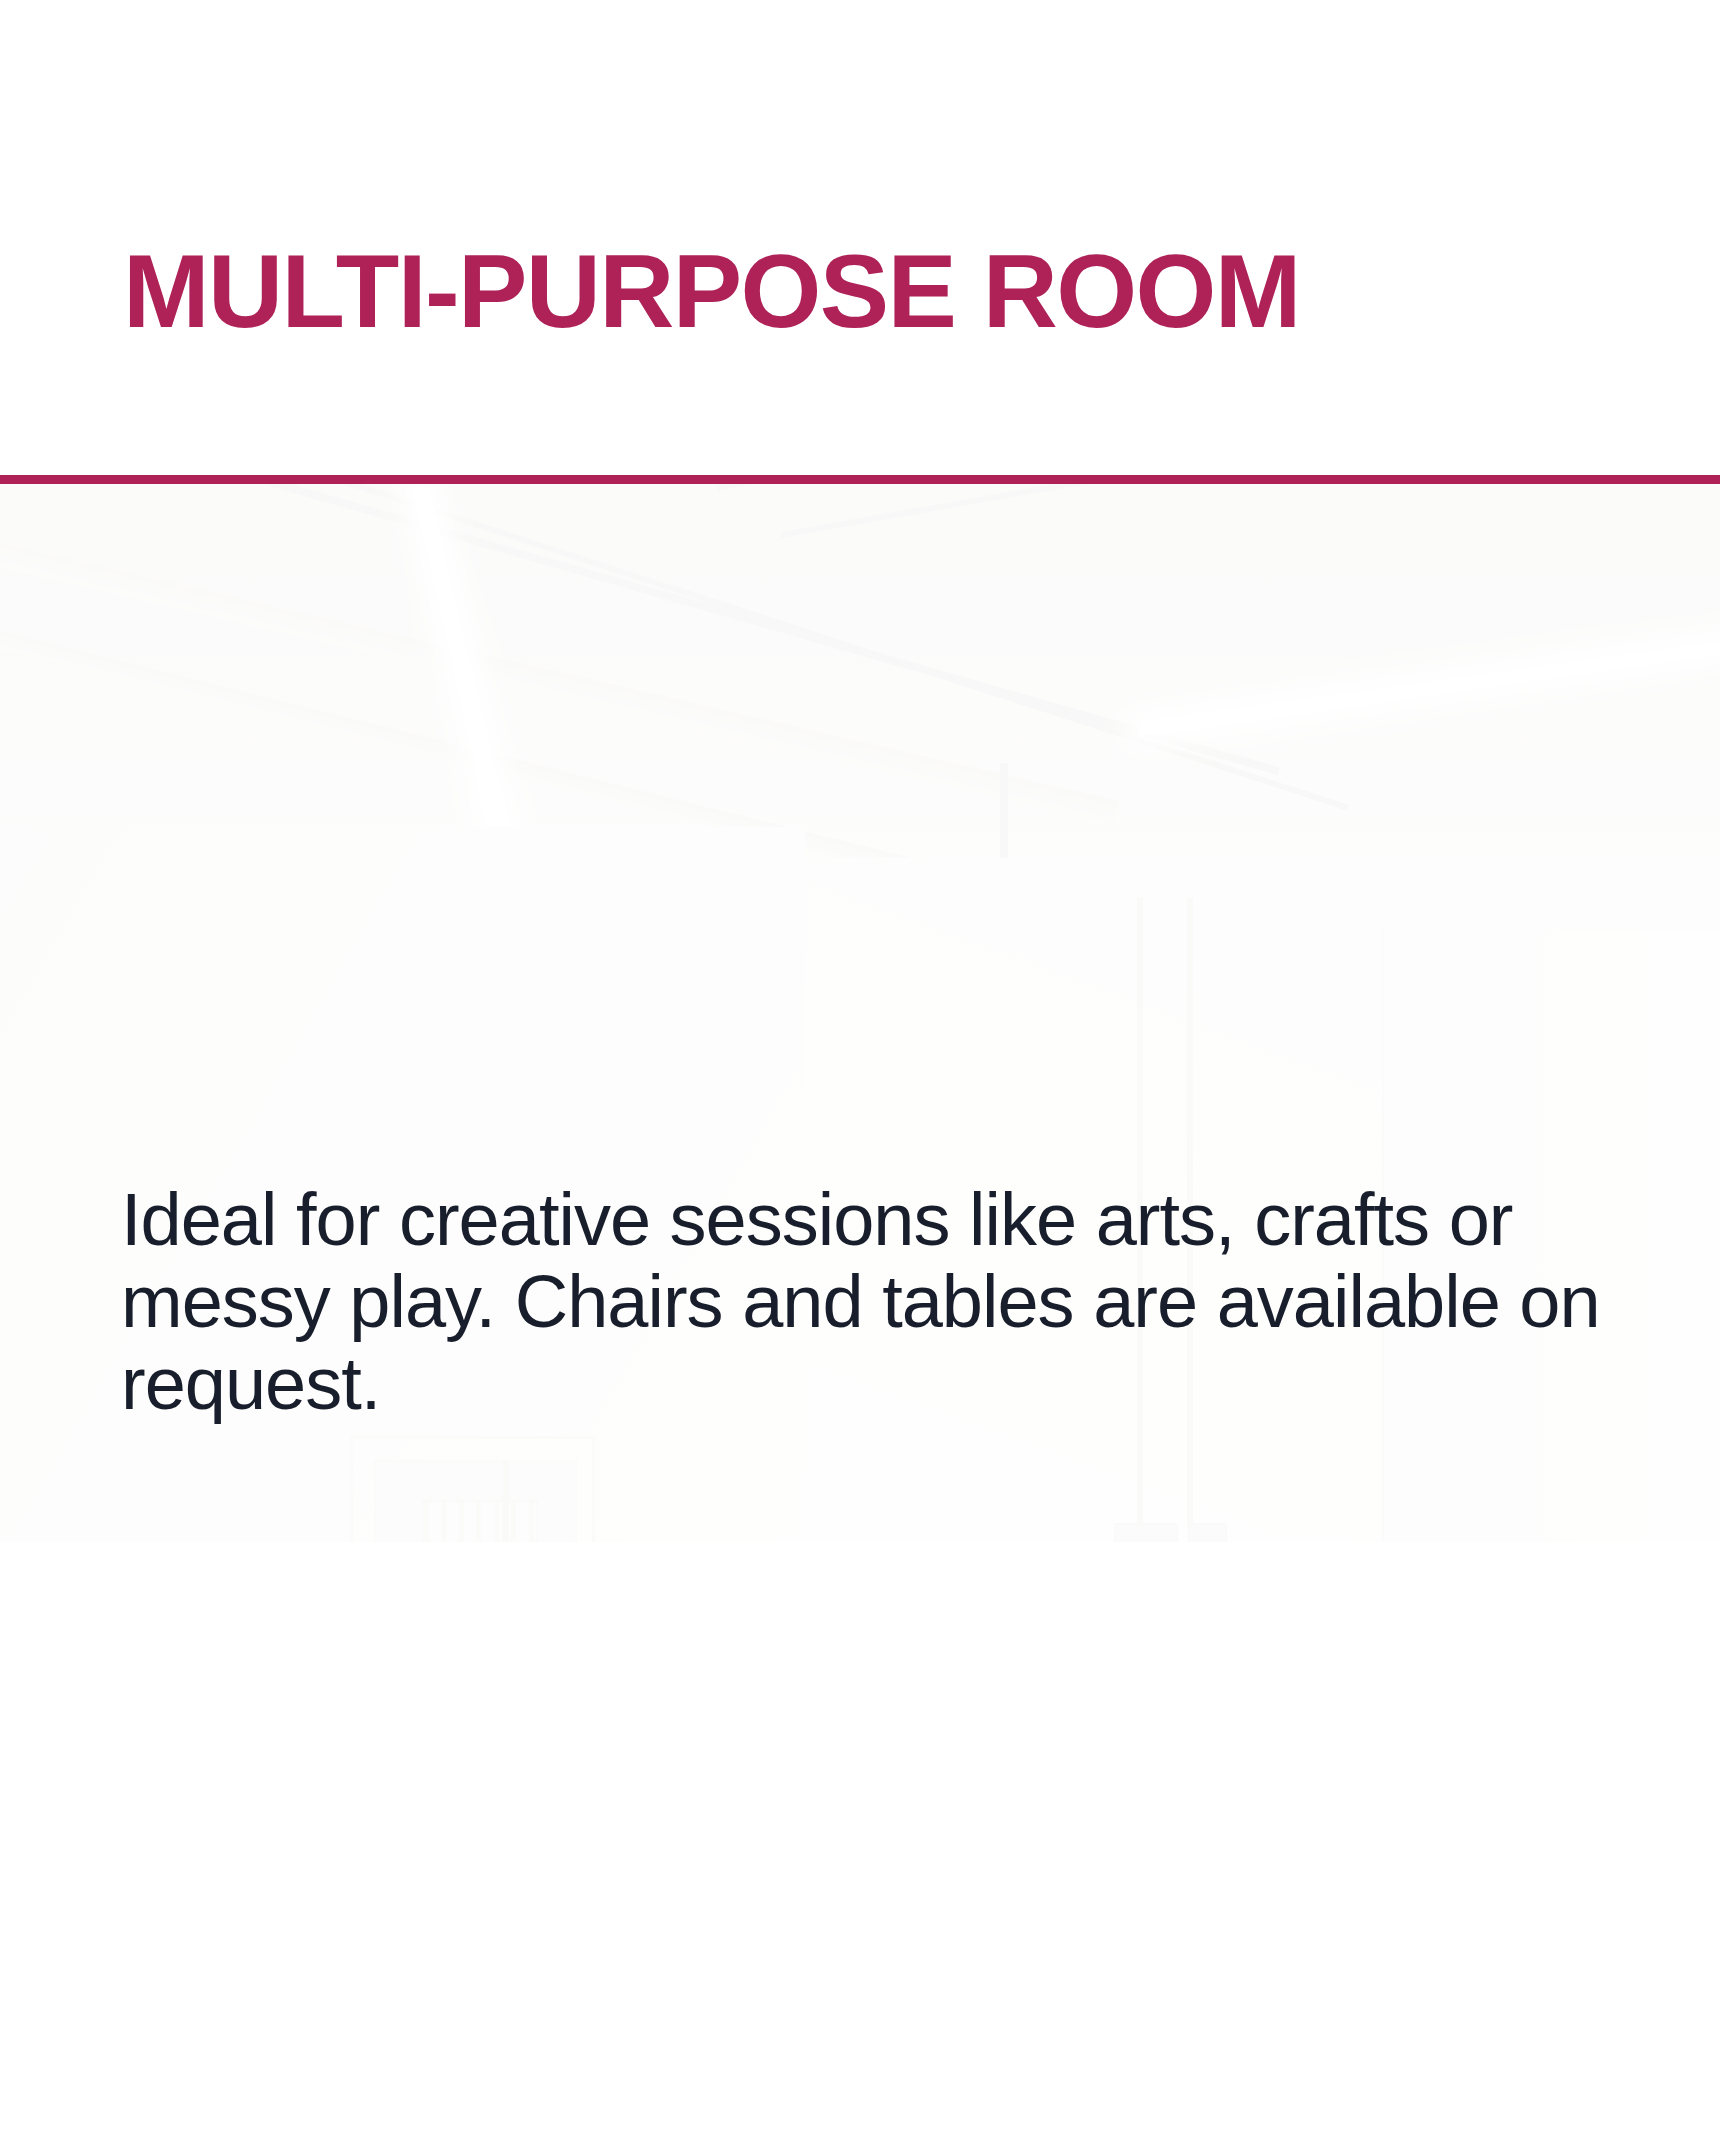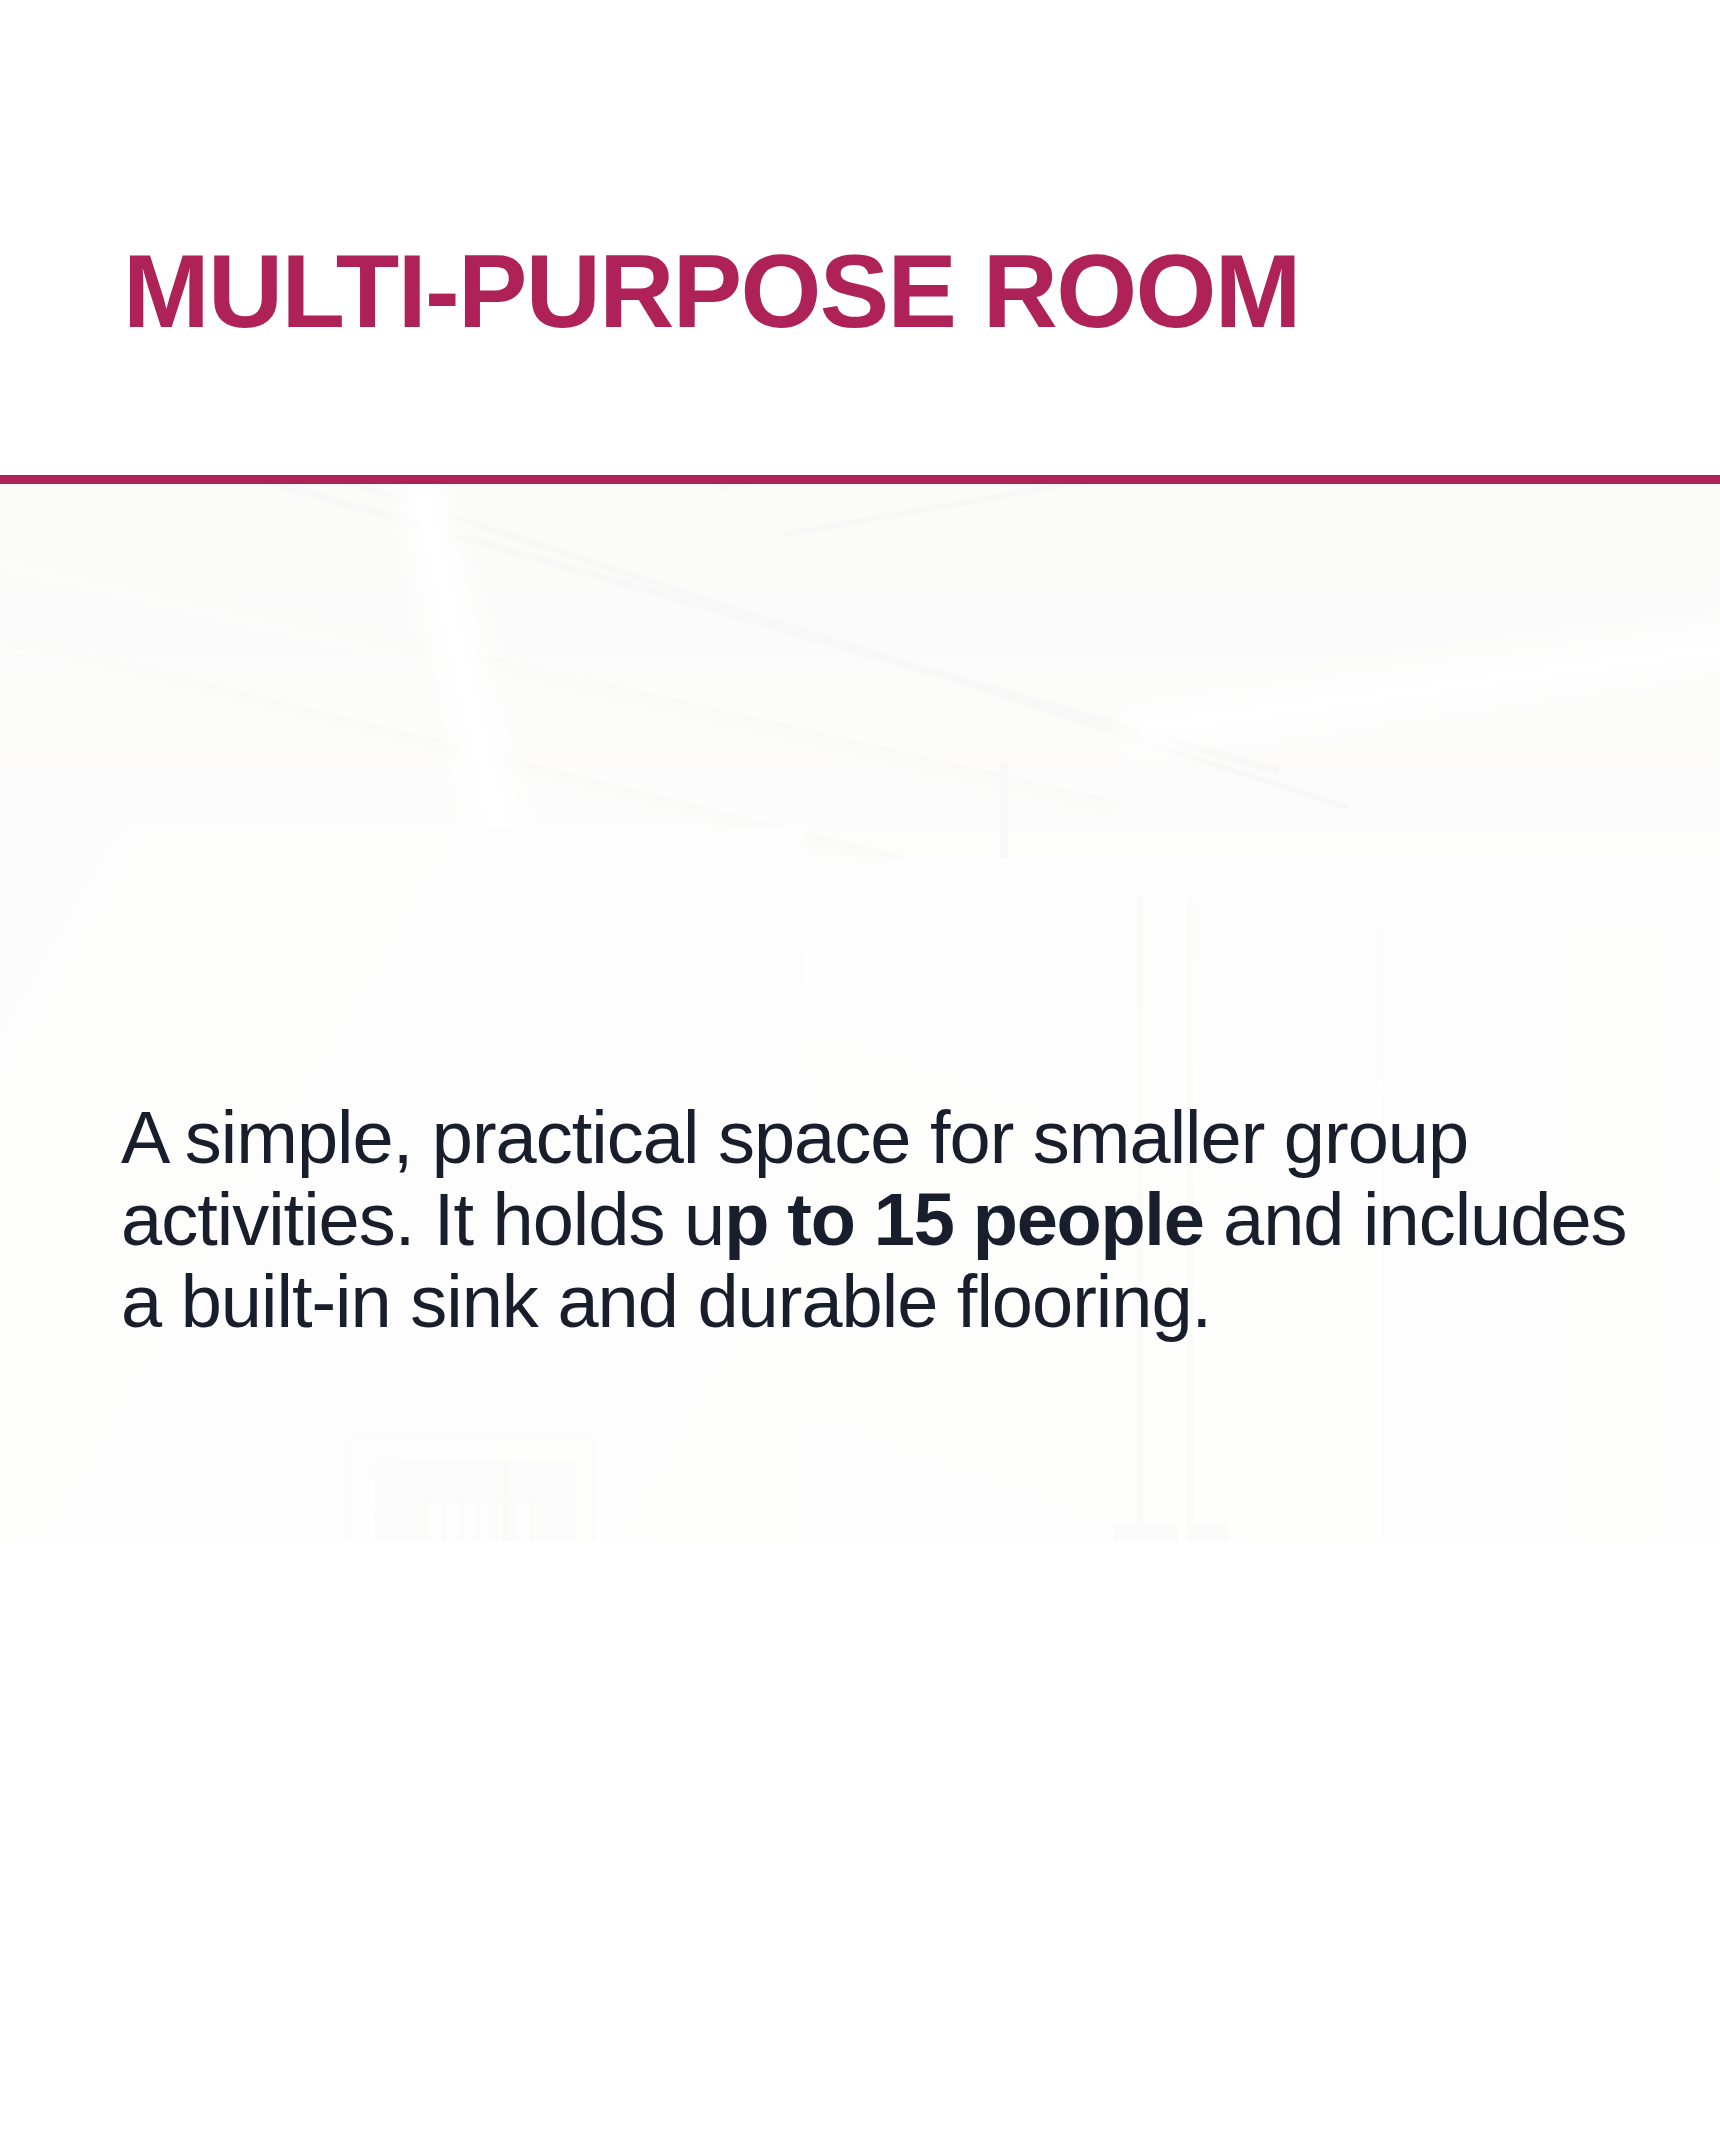--- a/index.html
+++ b/index.html
@@ -303,21 +303,21 @@
       <div class="socket-small" style="left:1188px; top:1039px;"></div>
       <div class="socket-small" style="left:430px; top:1185px; width:48px; height:27px;"></div>
 
       <div class="skirting"></div>
       <div class="floor"></div>
 
       <div class="photo-wash"></div>
     </div>
 
     <div class="copy">
-      <p class="para"><span>A simple, practical space for smaller group activities. It holds u</span><b>p to 15 people</b><span> and includes a built-in sink and durable flooring.</span></p>
-
+
+      <p class="para second">Ideal for creative sessions like arts, crafts or messy play. Chairs and tables are available on request.</p>
     </div>
 
   </div>
 
 
 </div>
 
 
 </body></html>

